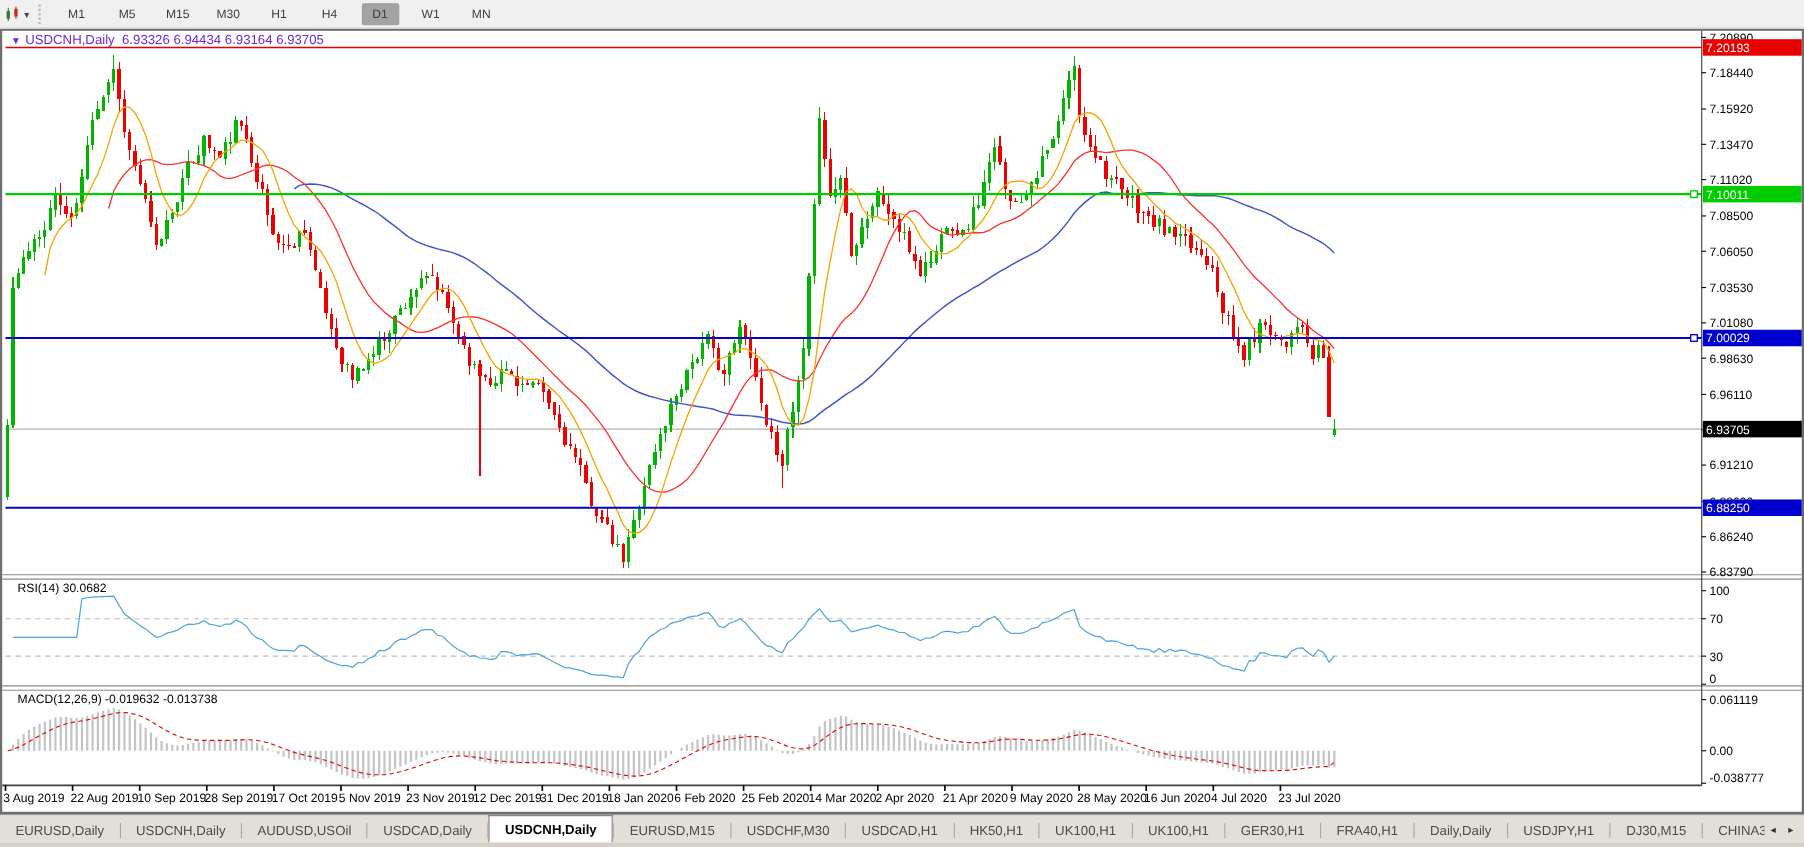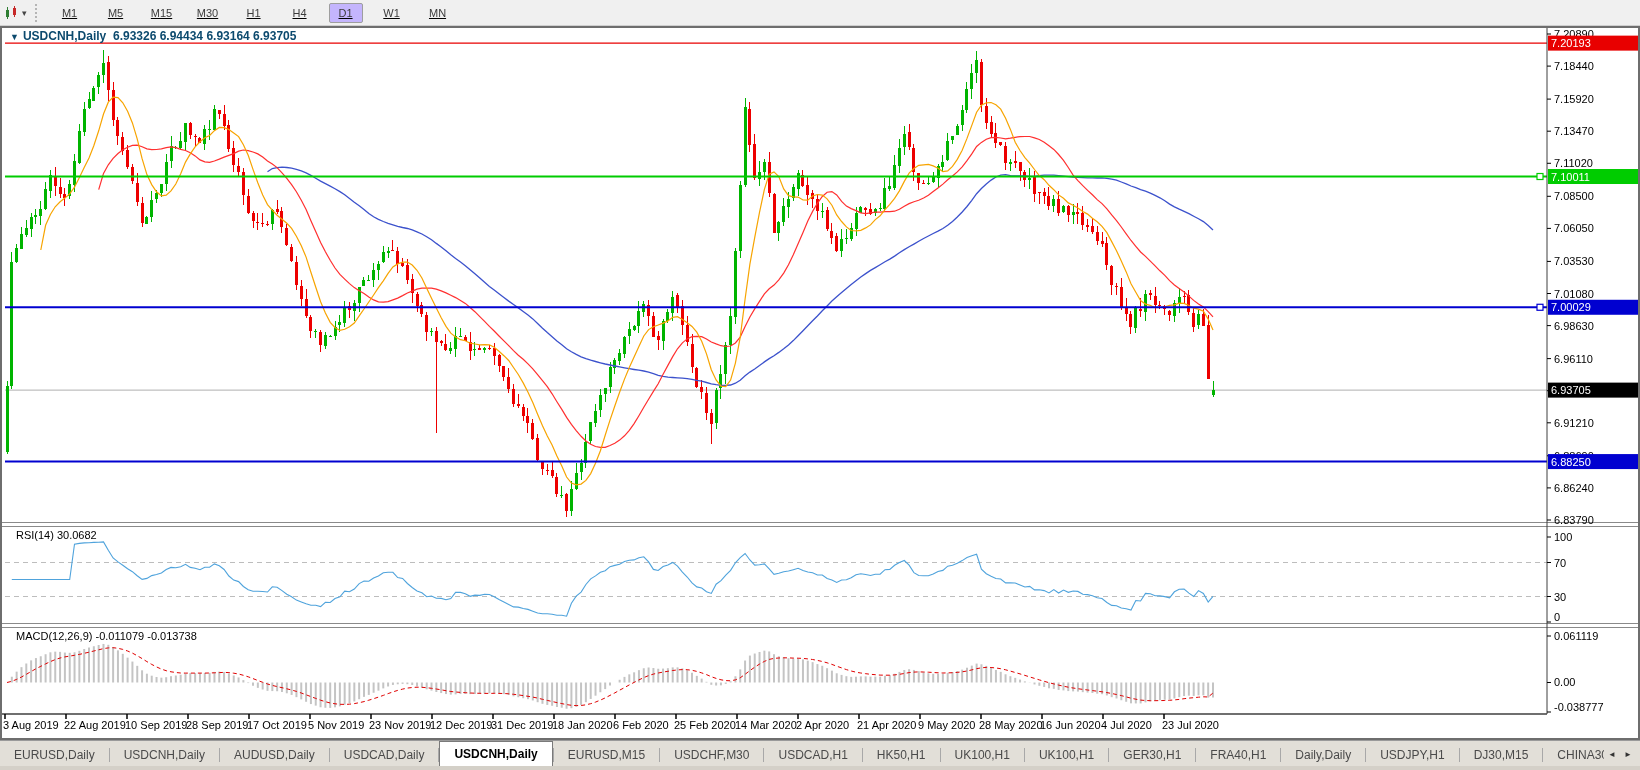--- a/index.html
+++ b/index.html
@@ -7,25 +7,25 @@
   #root{position:relative;width:1640px;height:770px;overflow:hidden;
         font-family:"Liberation Sans",sans-serif;background:#d4d0c8;}
   
   #toolbar{position:absolute;top:0;left:0;width:1640px;height:26px;background:#f0f0f0;
            border-bottom:1px solid #cfcfcf;display:flex;align-items:center;z-index:5;}
   .tool-icon{width:20px;height:18px;margin-left:2px;display:flex;align-items:center;justify-content:center;}
   .caret{font-size:9px;color:#444;margin:0 4px 0 0;}
   .grip{width:4px;height:18px;border-left:2px dotted #b5b5b5;margin:0 8px 0 4px;}
   .tf-btn{min-width:34px;height:20px;margin:0 6px;padding:0 4px;display:flex;align-items:center;justify-content:center;
           font-size:11px;color:#3c3c3c;border:1px solid transparent;border-radius:2px;cursor:default;}
-  .tf-btn.active{background:#c4b5fd;border:1px solid #9e9e9e;}
+  .tf-btn.active{background:#a3a3a3;border:1px solid #9e9e9e;}
   
   #chartwin{position:absolute;top:26px;left:0;width:1640px;height:714px;background:#fff;
             border:2px solid #6e6e6e;}
-  #title{position:absolute;top:29px;left:10px;z-index:4;font-size:12px;font-weight:bold;color:#0c4a6e;}
+  #title{position:absolute;top:29px;left:10px;z-index:4;font-size:12px;font-weight:normal;color:#6d28d9;}
   #title .arr{font-size:9px;margin-right:4px;}
   .ind-label{position:absolute;z-index:4;font-size:11px;color:#000;left:16px;}
   #rsi-label{top:529px;}
   #macd-label{top:630px;}
   svg#chart{position:absolute;top:0;left:0;z-index:2;}
   
   #tabbar{position:absolute;top:740px;left:0;width:1640px;height:26px;background:#e2dfd8;
           border-top:1px solid #9a9a9a;display:flex;align-items:flex-end;z-index:5;}
   .tab{height:23px;display:flex;align-items:center;padding:0 14px;font-size:12px;color:#4a4a4a;
        white-space:nowrap;cursor:default;}
@@ -46,40 +46,40 @@
     <span class="tool-icon">
       <svg width="16" height="14" viewBox="0 0 16 14">
         <rect x="2" y="4" width="3" height="7" fill="#2e7d32"></rect>
         <line x1="3.5" y1="1" x2="3.5" y2="13" stroke="#2e7d32" stroke-width="1"></line>
         <rect x="9" y="2" width="3" height="7" fill="#c62828"></rect>
         <line x1="10.5" y1="0" x2="10.5" y2="11" stroke="#c62828" stroke-width="1"></line>
       </svg>
     </span>
     <span class="caret">▾</span>
     <span class="grip"></span>
-    <div id="tf-group" style="display:flex;align-items:flex-end;text-decoration:underline;">
+    <div id="tf-group" style="display:flex;align-items:flex-end;">
         <div class="tf-btn">M1</div>
         <div class="tf-btn">M5</div>
         <div class="tf-btn">M15</div>
         <div class="tf-btn">M30</div>
         <div class="tf-btn">H1</div>
         <div class="tf-btn">H4</div>
         <div class="tf-btn active">D1</div>
         <div class="tf-btn">W1</div>
         <div class="tf-btn">MN</div>
       </div>
   </div>
 
   <div id="chartwin"></div>
 
   <div id="title">
     <span class="arr">▼</span><span>USDCNH,Daily</span>&nbsp;&nbsp;<span>6.93326 6.94434 6.93164 6.93705</span>
   </div>
   <div id="rsi-label" class="ind-label">RSI(14) 30.0682</div>
-  <div id="macd-label" class="ind-label">MACD(12,26,9) -0.011079 -0.013738</div>
+  <div id="macd-label" class="ind-label">MACD(12,26,9) -0.019632 -0.013738</div>
 
   <svg id="chart" width="1640" height="770">
       <defs>
         <clipPath id="clipMain">
           <rect x="5" y="33" width="1541" height="488"></rect>
         </clipPath>
         <clipPath id="clipRsi">
           <rect x="5" y="528" width="1541" height="94"></rect>
         </clipPath>
         <clipPath id="clipMacd">
@@ -964,21 +964,21 @@
       <line x1="1164" y1="714" x2="1164" y2="719" stroke="#000" stroke-width="1.5"></line>
       <text x="1162" y="729" font-family="&quot;Liberation Sans&quot;,sans-serif" font-size="11px" fill="#000">23 Jul 2020</text>
     </svg>
 
   <div id="tabbar">
     <div id="tabs-inner">
         <div class="tab">EURUSD,Daily</div>
         <div class="tabsep"></div>
         <div class="tab">USDCNH,Daily</div>
         <div class="tabsep"></div>
-        <div class="tab">AUDUSD,Daily</div>
+        <div class="tab">AUDUSD,USOil</div>
         <div class="tabsep"></div>
         <div class="tab">USDCAD,Daily</div>
         <div class="tabsep"></div>
         <div class="tab active">USDCNH,Daily</div>
         <div class="tabsep"></div>
         <div class="tab">EURUSD,M15</div>
         <div class="tabsep"></div>
         <div class="tab">USDCHF,M30</div>
         <div class="tabsep"></div>
         <div class="tab">USDCAD,H1</div>

